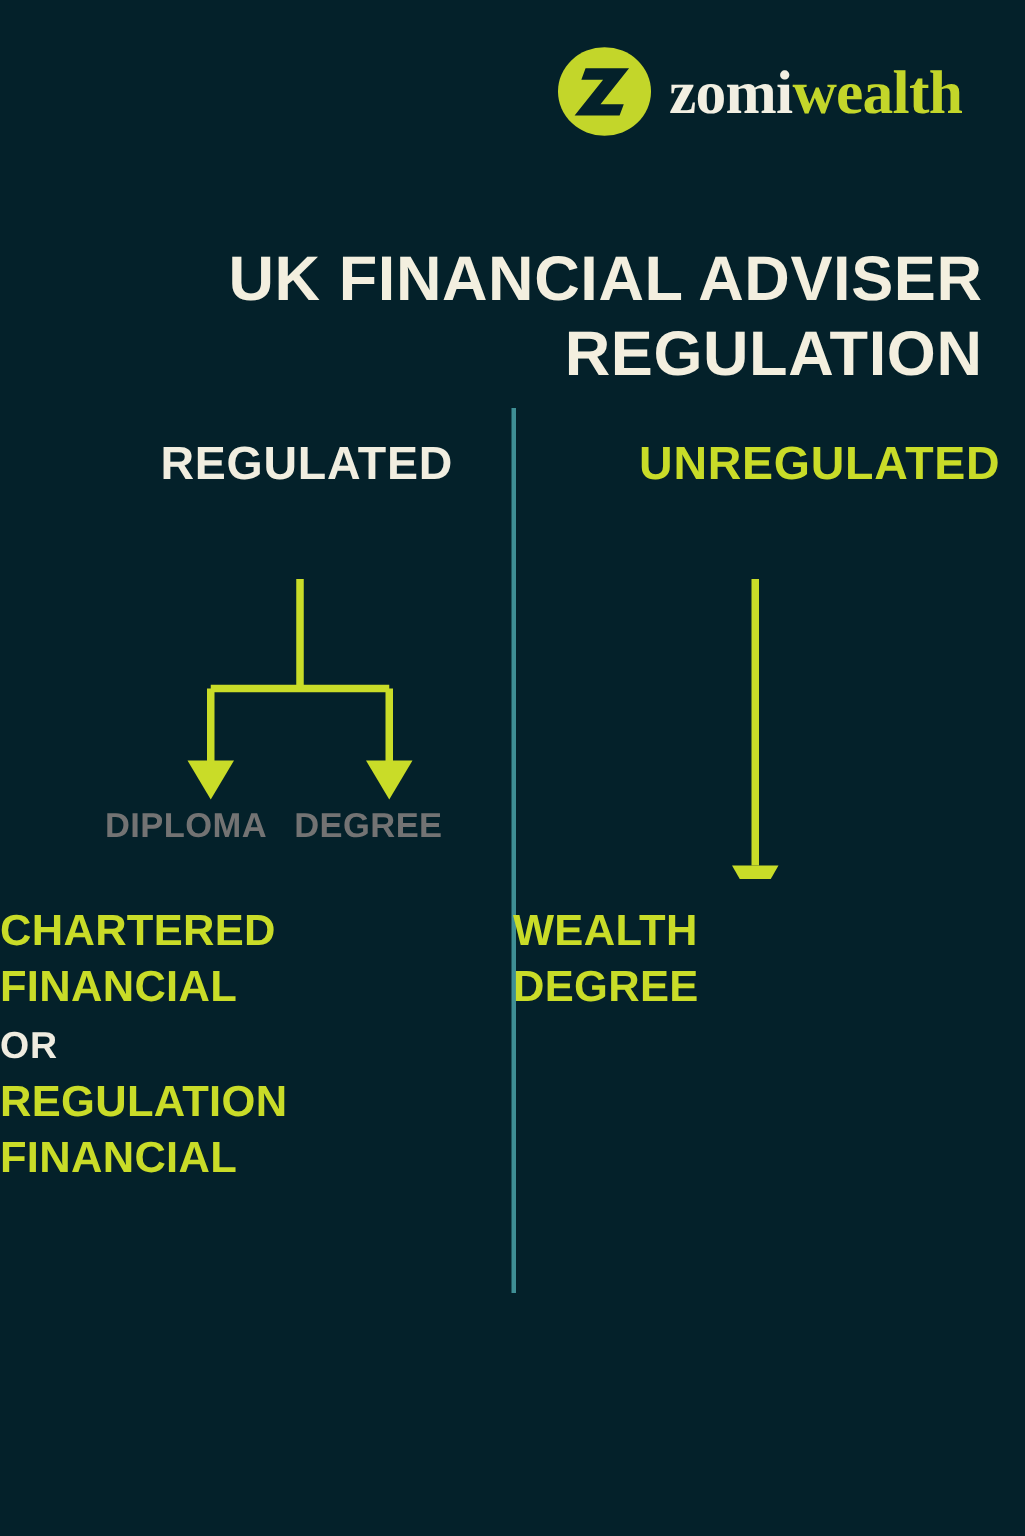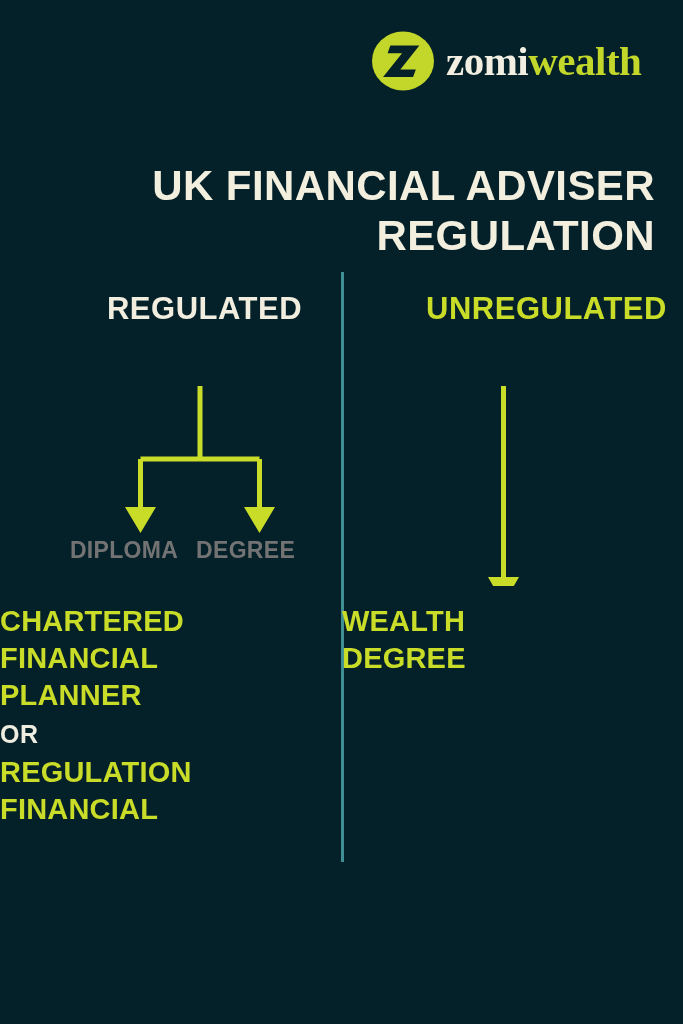--- a/index.html
+++ b/index.html
@@ -207,21 +207,20 @@
     <svg class="arrow-svg" width="341" height="262" viewBox="0 0 341 262">
       <path d="M149.5 62 V253" stroke="#c9dc28" stroke-width="5" fill="none"></path>
       <polygon points="134,253 165,253 149.5,280" fill="#c9dc28"></polygon>
     </svg>
   </div>
 </div>
 
 <div class="outcome outcome-left">
   <span class="seg">CHARTERED</span>
   <span class="seg">FINANCIAL</span>
-  <span class="seg">PLANNER</span>
   <span class="or">OR</span>
   <span class="seg">REGULATION</span>
   <span class="seg">FINANCIAL</span>
 </div>
 
 <div class="outcome outcome-right">
   <span class="seg">WEALTH</span>
   <span class="seg">DEGREE</span>
 </div>
 

